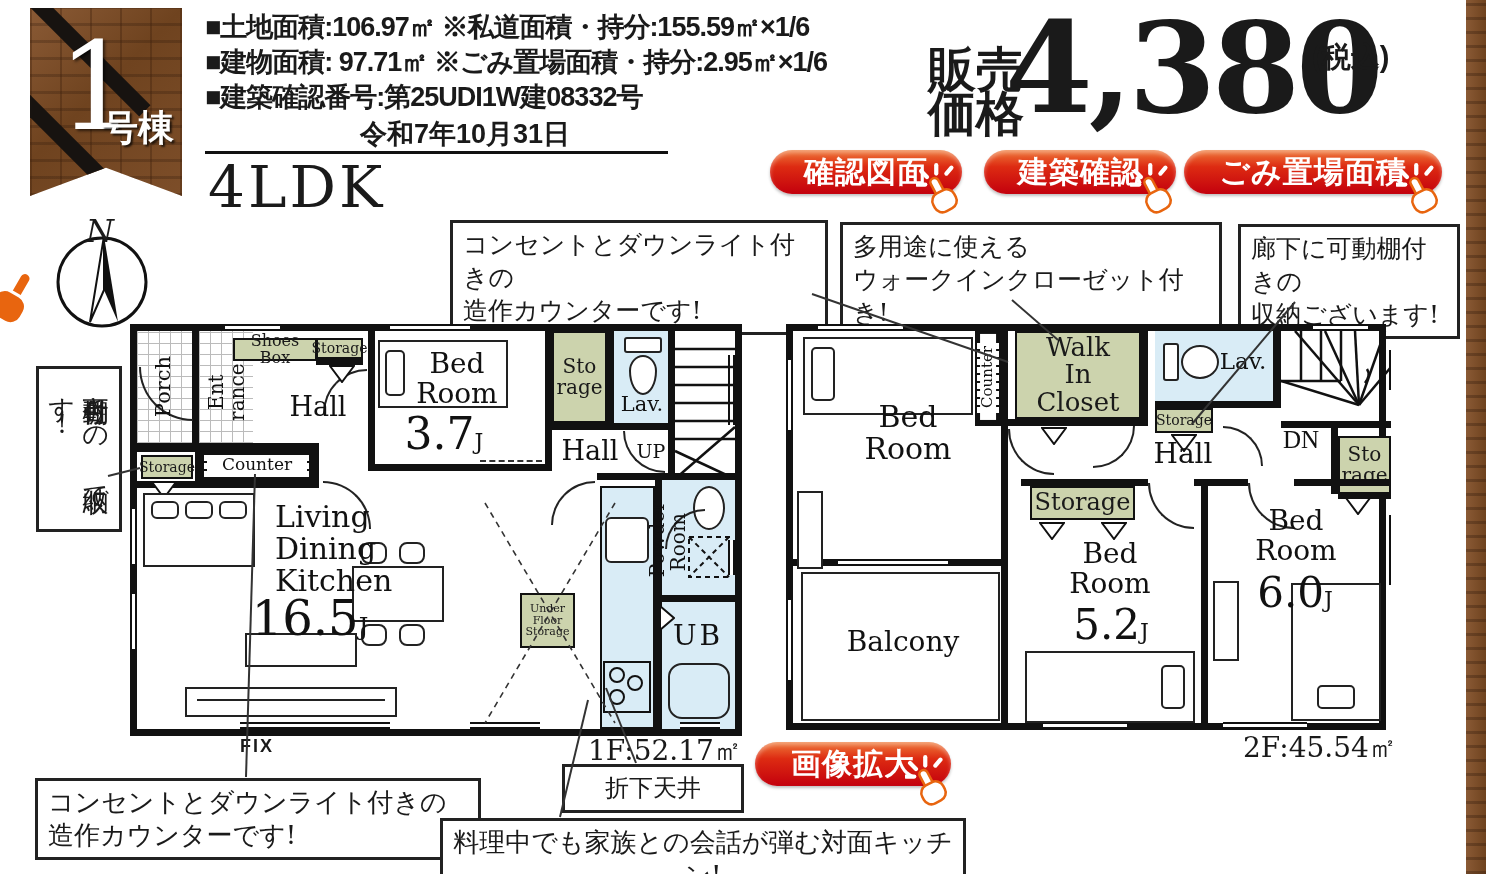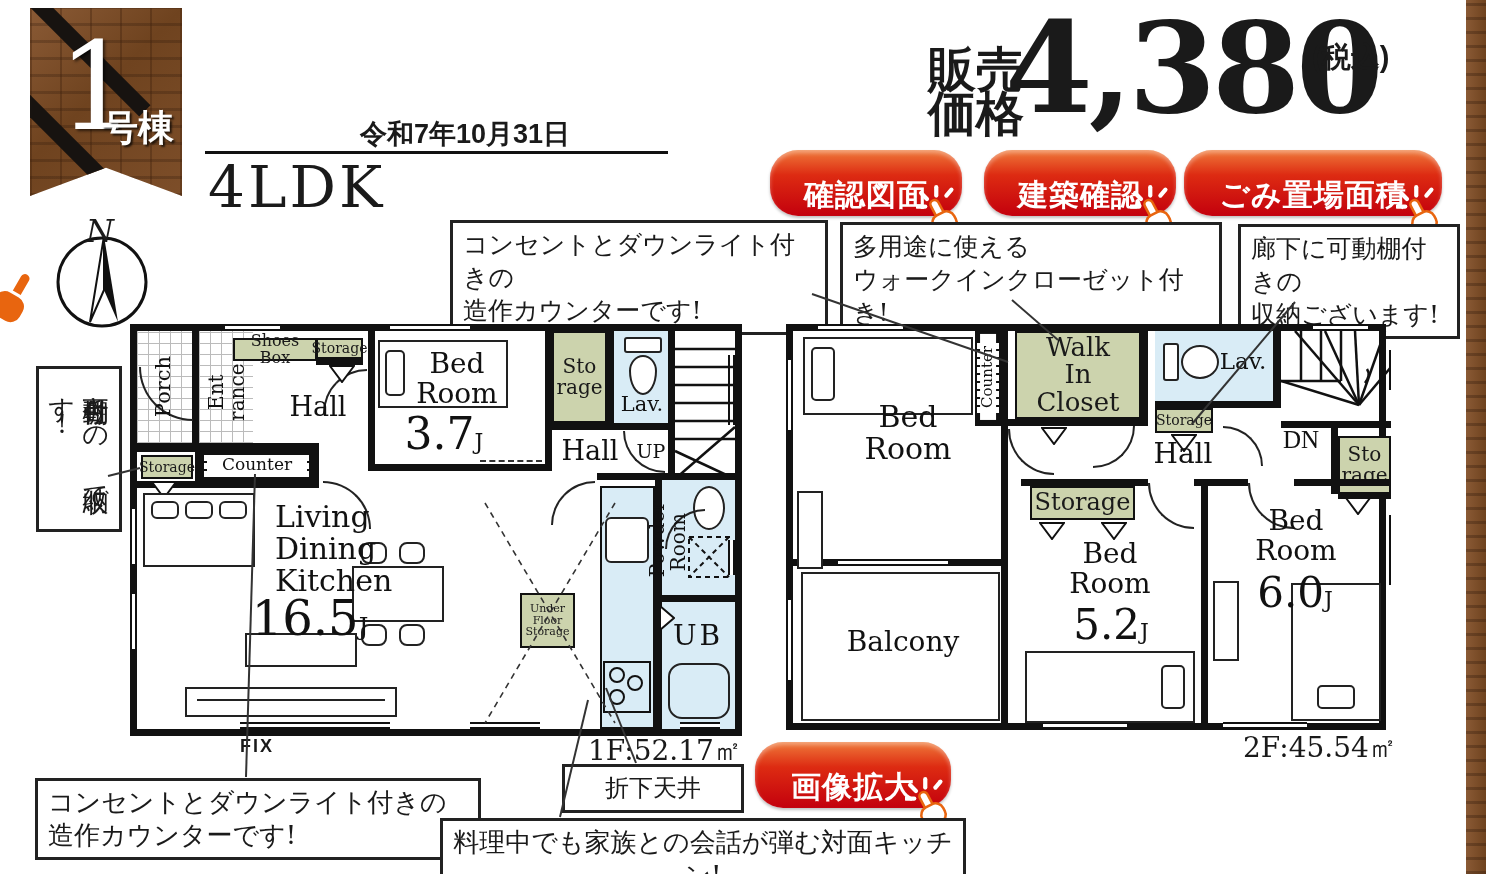--- a/index.html
+++ b/index.html
@@ -22,24 +22,24 @@
   .info{left:205px;top:10px;width:690px;font-size:27px;font-weight:bold;line-height:35px;letter-spacing:-1px;}
   .info-l4{left:360px;top:116px;font-size:27px;font-weight:bold;}
   .rule{left:205px;top:151px;width:463px;height:3px;background:#111;}
   .ldk-type{left:208px;top:153px;font-family:"DejaVu Serif",serif;font-size:58px;letter-spacing:3px;}
   .price-label{left:928px;top:48px;font-size:48px;font-weight:bold;line-height:44px;white-space:pre-line;}
   .price-amount{left:1005px;top:8px;font-family:"DejaVu Serif",serif;font-weight:bold;
     font-size:126px;line-height:120px;letter-spacing:-4px;}
   .price-tax{left:1312px;top:38px;font-size:29px;font-weight:bold;}
   .price-unit{left:1308px;top:70px;font-size:48px;font-weight:bold;font-family:"DejaVu Serif",serif;}
   
-  .pill{position:absolute;height:66px;border-radius:28px;
+  .pill{position:absolute;height:44px;border-radius:28px;
     background:linear-gradient(180deg,#ef7a3a 0%,#dd2b12 38%,#c3000d 100%);
     box-shadow:0 2px 3px rgba(0,0,0,.25), inset 0 3px 4px rgba(255,255,255,.35);
-    color:#fff;font-size:30px;font-weight:bold;display:flex;align-items:flex-end;
+    color:#fff;font-size:30px;font-weight:bold;display:flex;align-items:center;
     justify-content:center;letter-spacing:1px;cursor:pointer;}
   .pill .hand{position:absolute;right:-8px;bottom:-30px;}
   
   .callout{position:absolute;border:3px solid #222;background:#fff;
     font-family:"DejaVu Serif",serif;font-size:25px;line-height:33px;padding:5px 10px;}
   .vcallout{position:absolute;border:3px solid #222;background:#fff;
     font-family:"DejaVu Serif",serif;font-size:26px;line-height:34px;padding:10px 6px;
     writing-mode:vertical-rl;text-orientation:upright;}
   
   .plan{position:absolute;border:7px solid #111;background:#fff;box-sizing:border-box;}
@@ -73,20 +73,25 @@
 
 <div id="stage">
 
   <div class="abs badge">
     <div class="stripe" style="left:-90px;top:10px;"></div>
     <div class="stripe" style="left:-60px;top:150px;"></div>
     <div class="badge-num">1</div>
     <div class="badge-label">号棟</div>
   </div>
 
+  <div class="abs info">
+    <div>■土地面積:106.97㎡ ※私道面積・持分:155.59㎡×1/6</div>
+    <div>■建物面積: 97.71㎡ ※ごみ置場面積・持分:2.95㎡×1/6</div>
+    <div>■建築確認番号:第25UDI1W建08332号</div>
+  </div>
   <div class="abs info-l4">令和7年10月31日</div>
   <div class="abs rule"></div>
   <div class="abs ldk-type">4LDK</div>
 
   <div class="abs price-label pre">販売
 価格</div>
   <div class="abs price-amount">4,380</div>
   <div class="abs price-tax">(税込)</div>
 
   <div class="pill" style="left:770px;top:150px;width:192px;">

